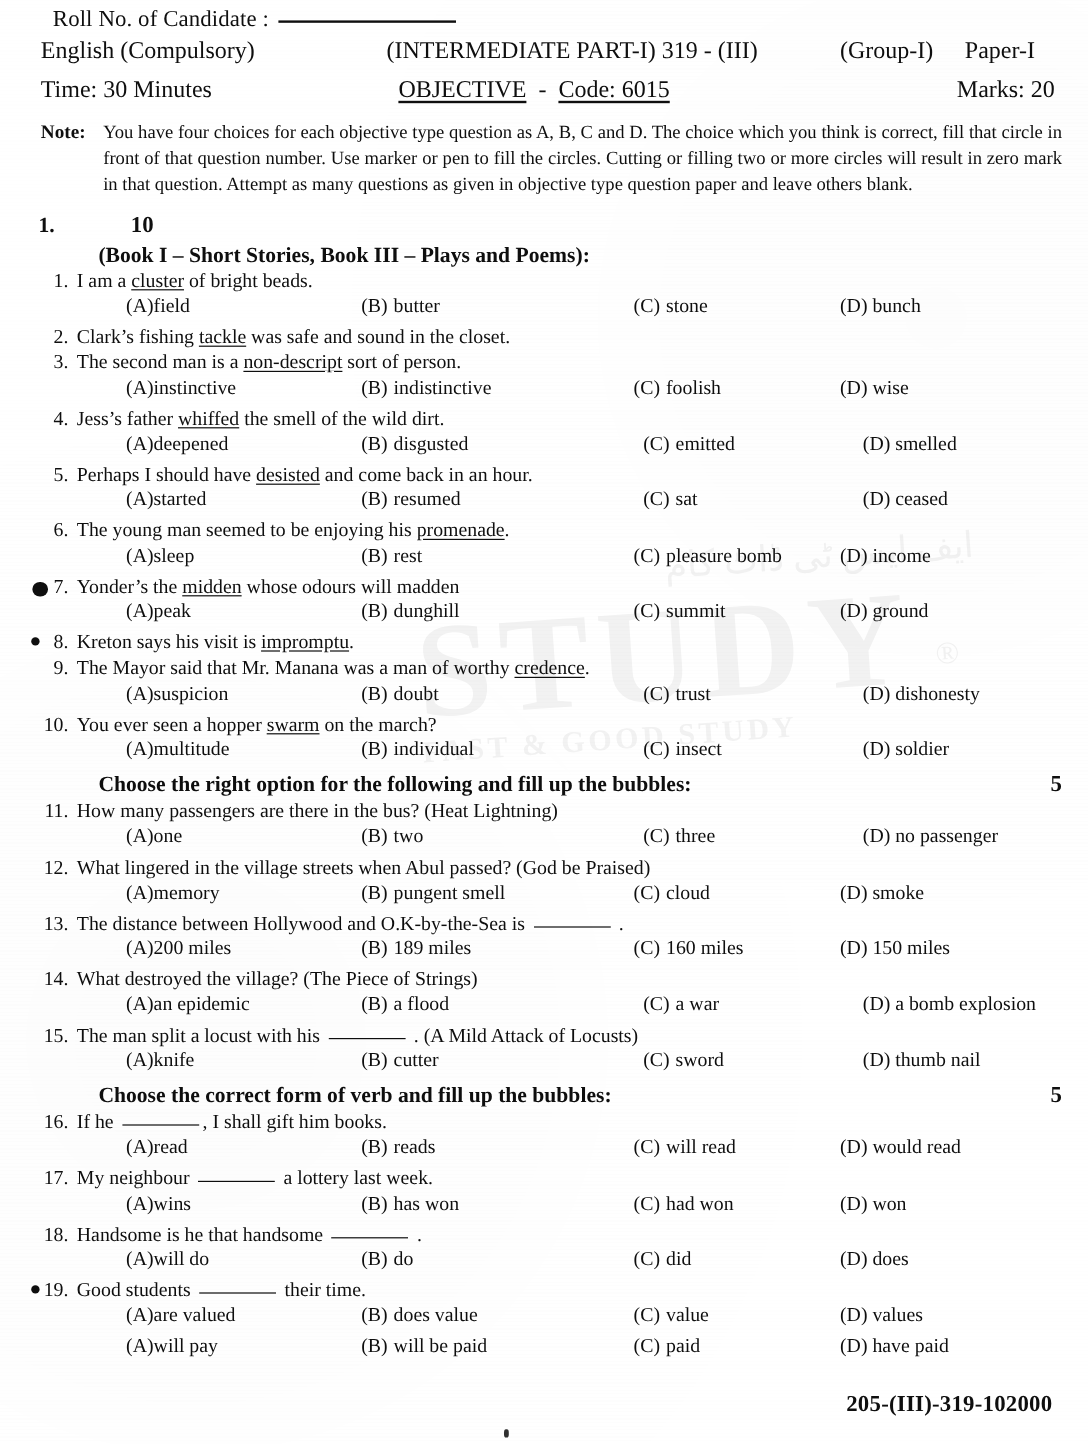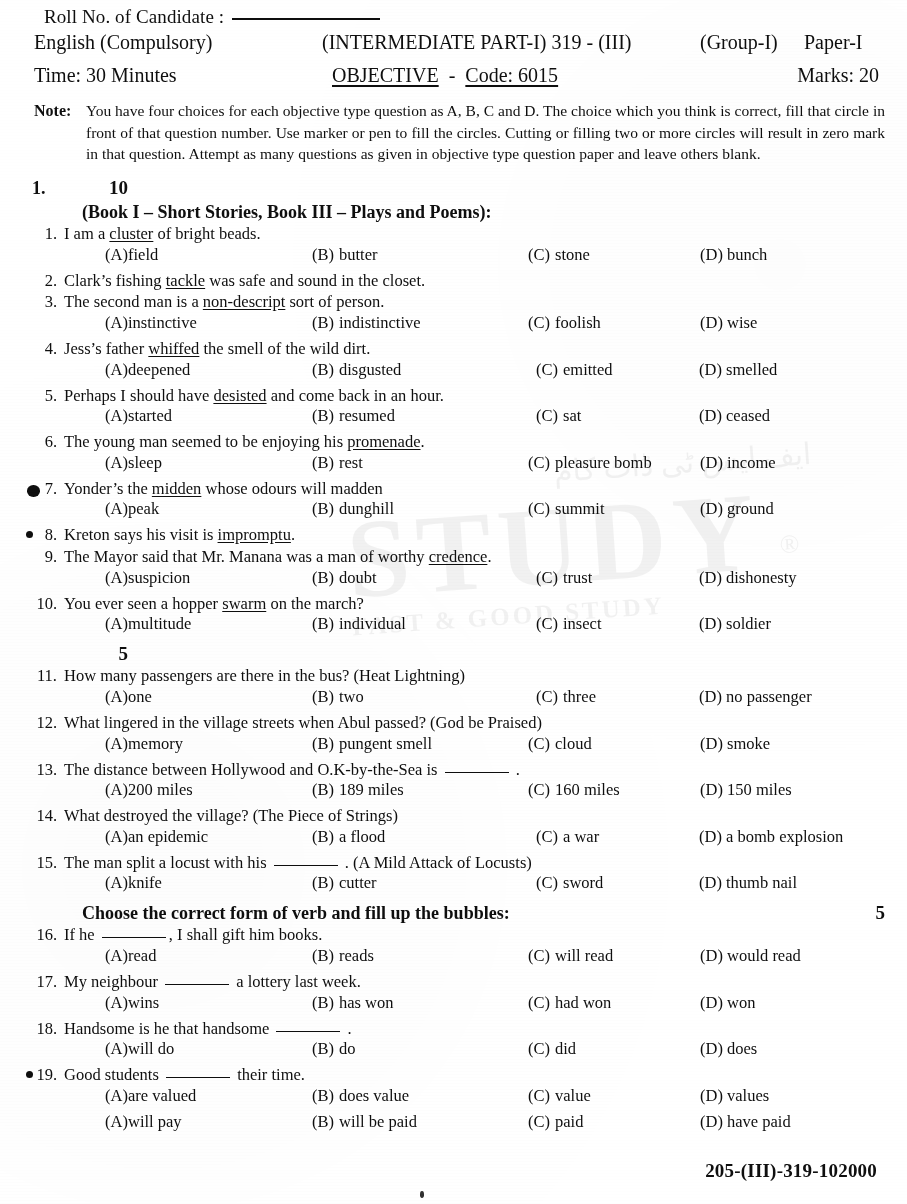--- a/index.html
+++ b/index.html
@@ -151,27 +151,27 @@
     vertical-align: 2px;
   }
 
   .q-opts {
     position: relative; height: 25px;
     margin-left: 49px; font-size: 16.5px;
   }
   .opt { position: absolute; top: 0; white-space: nowrap; }
   .opt .lab { display: inline-block; min-width: 27px; }
   .opt.a { left: 30px; text-align: right; }
-  .opt.b { left: 241px; }
+  .opt.b { left: 230px; }
   .opt.c { left: 440px; margin-left: 17px; }
   .opt.d { left: 629px; }
 
   
   .q-opts.wide .opt.c { left: 448px; }
-  .q-opts.wide .opt.d { left: 628px; }
+  .q-opts.wide .opt.d { left: 648px; }
 
   .bullet {
     position: absolute; left: 6px;
     width: 9px; height: 9px;
     border-radius: 50%; background: #111;
   }
   .bullet.big { width: 13px; height: 12px; left: 5px; border-radius: 48%; }
   .bullet.sm { width: 7px; height: 7px; left: 4px; }
 
   .footer-code {
@@ -331,20 +331,21 @@
             <span class="q-text"><span>You ever seen a hopper </span><span class="u">swarm</span><span> on the march?</span></span>
           </div>
           <div class="q-opts wide">
             <span class="opt a"><span class="lab">(A)</span><span>multitude</span></span>
             <span class="opt b"><span class="lab">(B)</span><span>individual</span></span>
             <span class="opt c"><span class="lab">(C)</span><span>insect</span></span>
             <span class="opt d"><span class="lab">(D)</span><span>soldier</span></span>
           </div>
         </div>
         <div class="subhead">
+          <span class="sh-txt">Choose the right option for the following and fill up the bubbles:</span>
           <span class="sh-marks">5</span>
         </div>
         <div class="q">
           <div class="q-stem">
             <span class="q-num">11.</span>
             <span class="q-text"><span>How many passengers are there in the bus? (Heat Lightning)</span><span></span></span>
           </div>
           <div class="q-opts wide">
             <span class="opt a"><span class="lab">(A)</span><span>one</span></span>
             <span class="opt b"><span class="lab">(B)</span><span>two</span></span>

